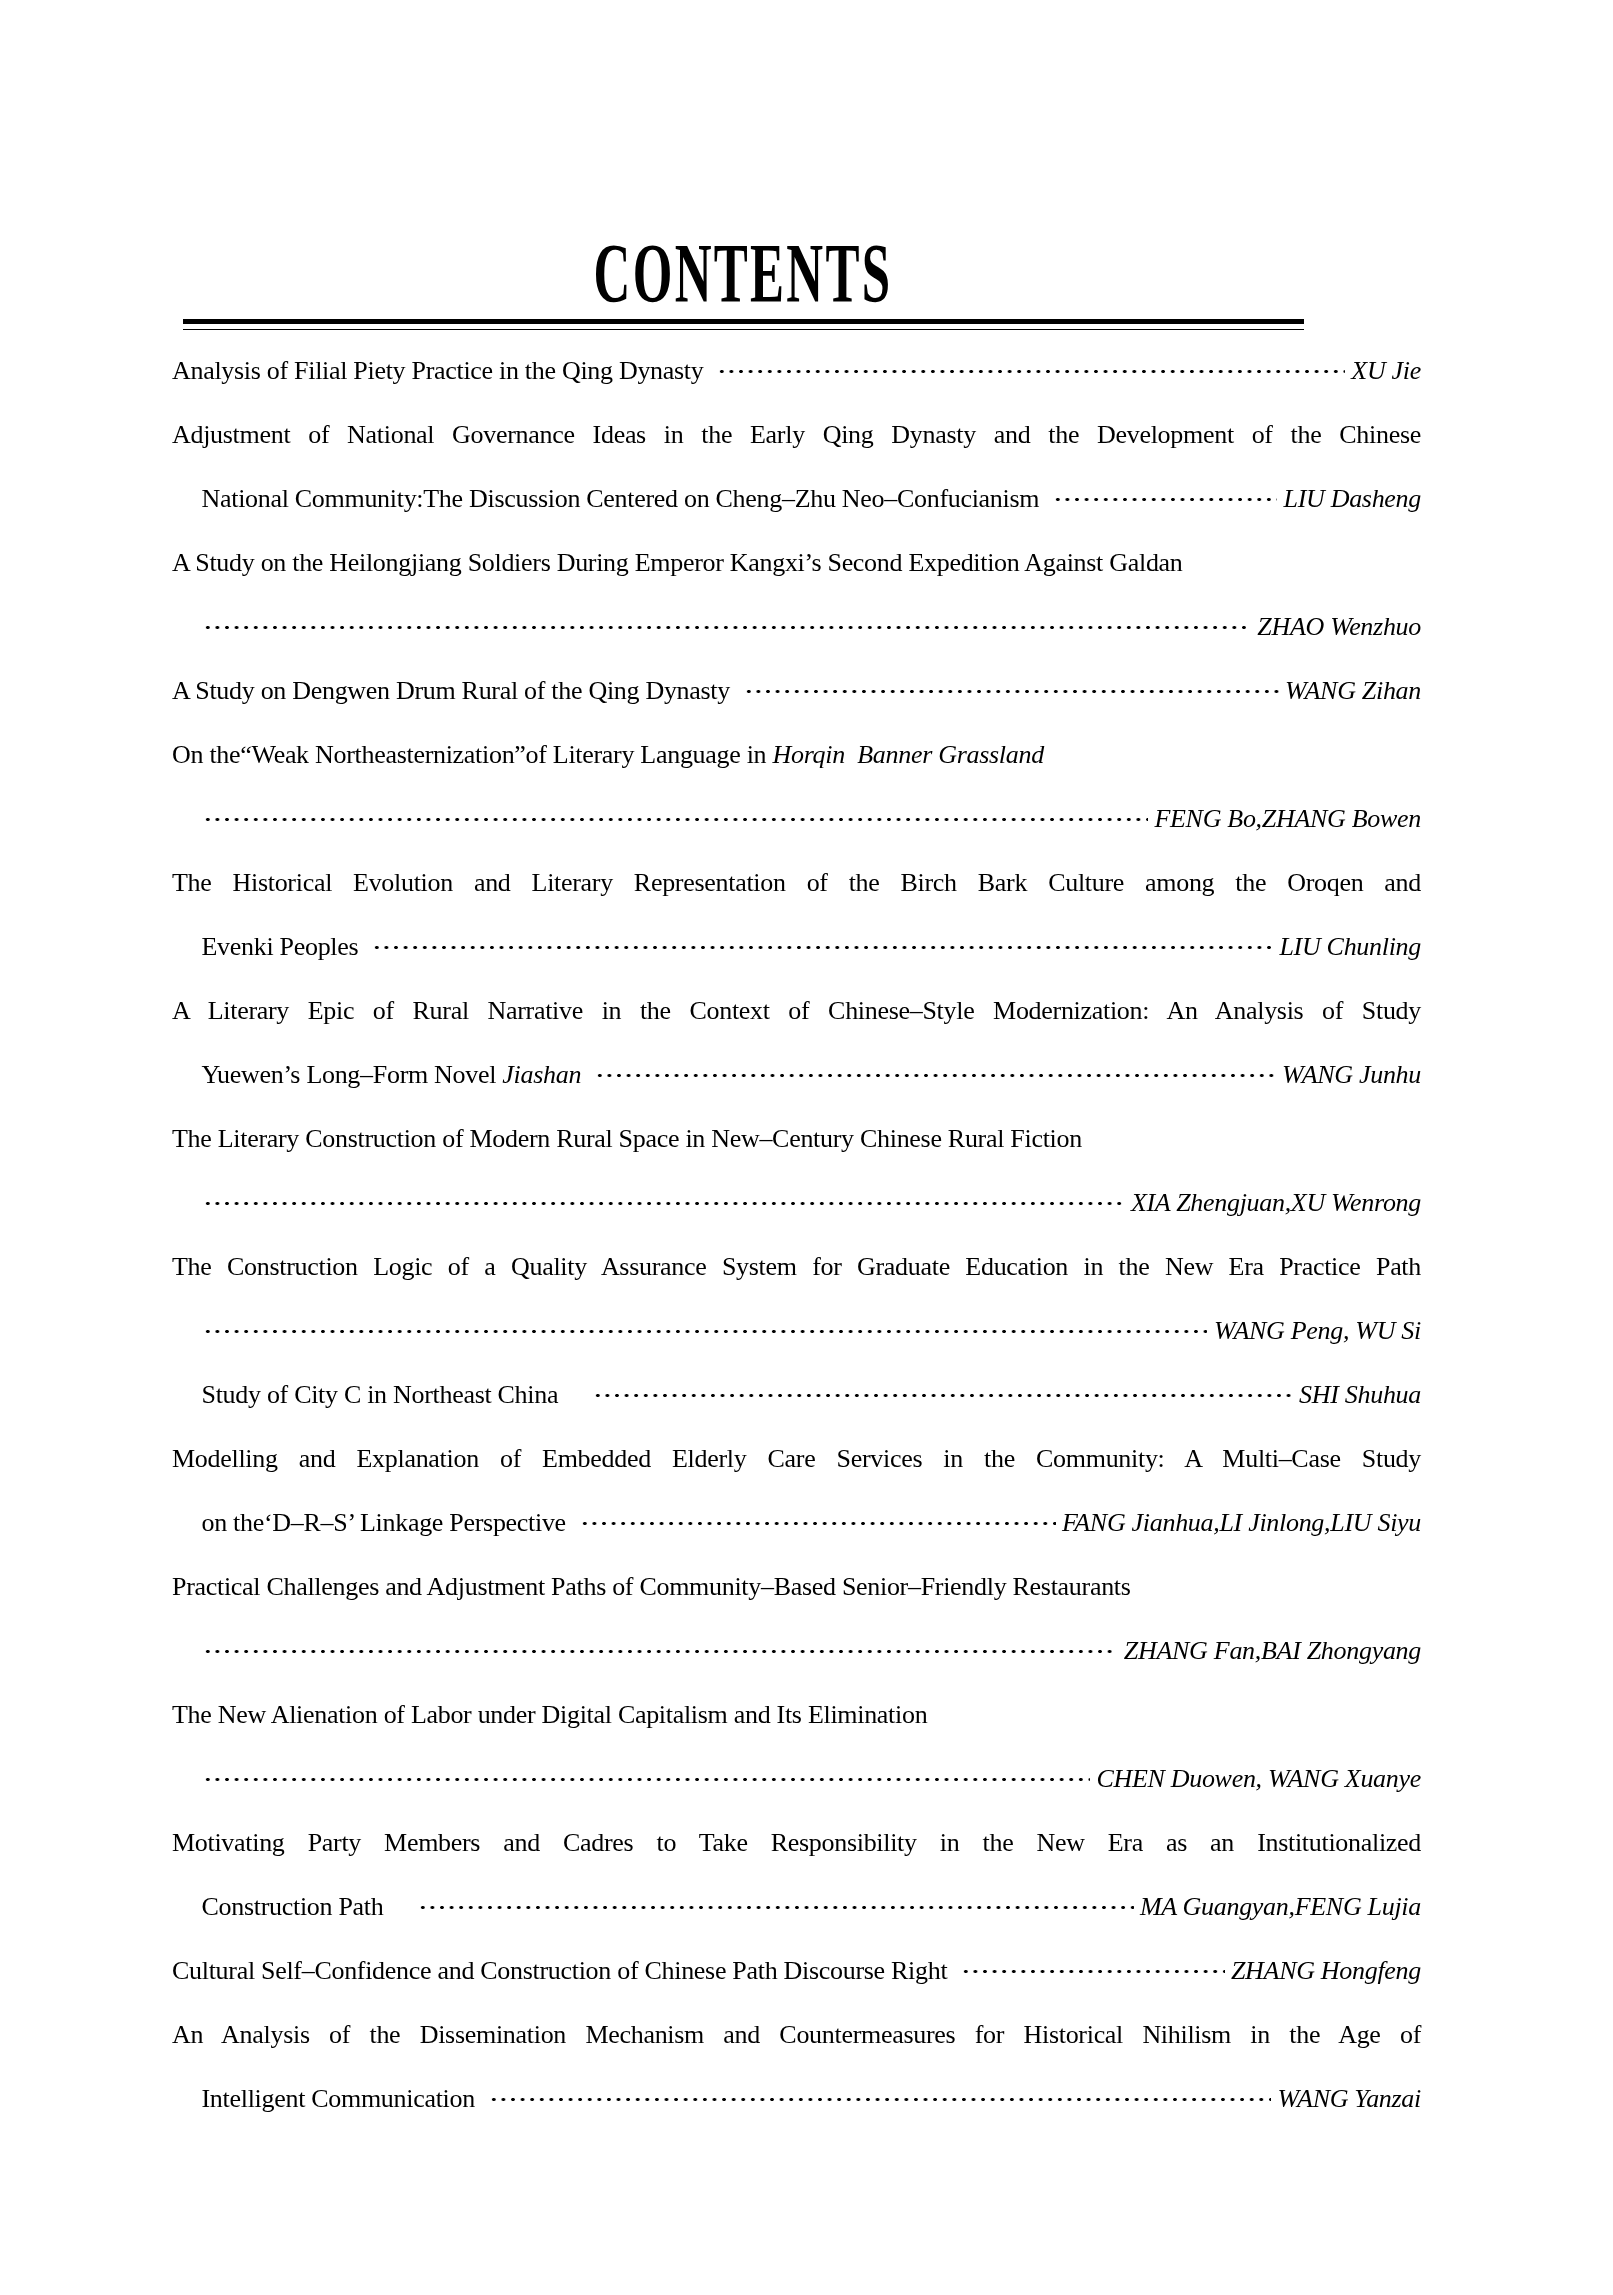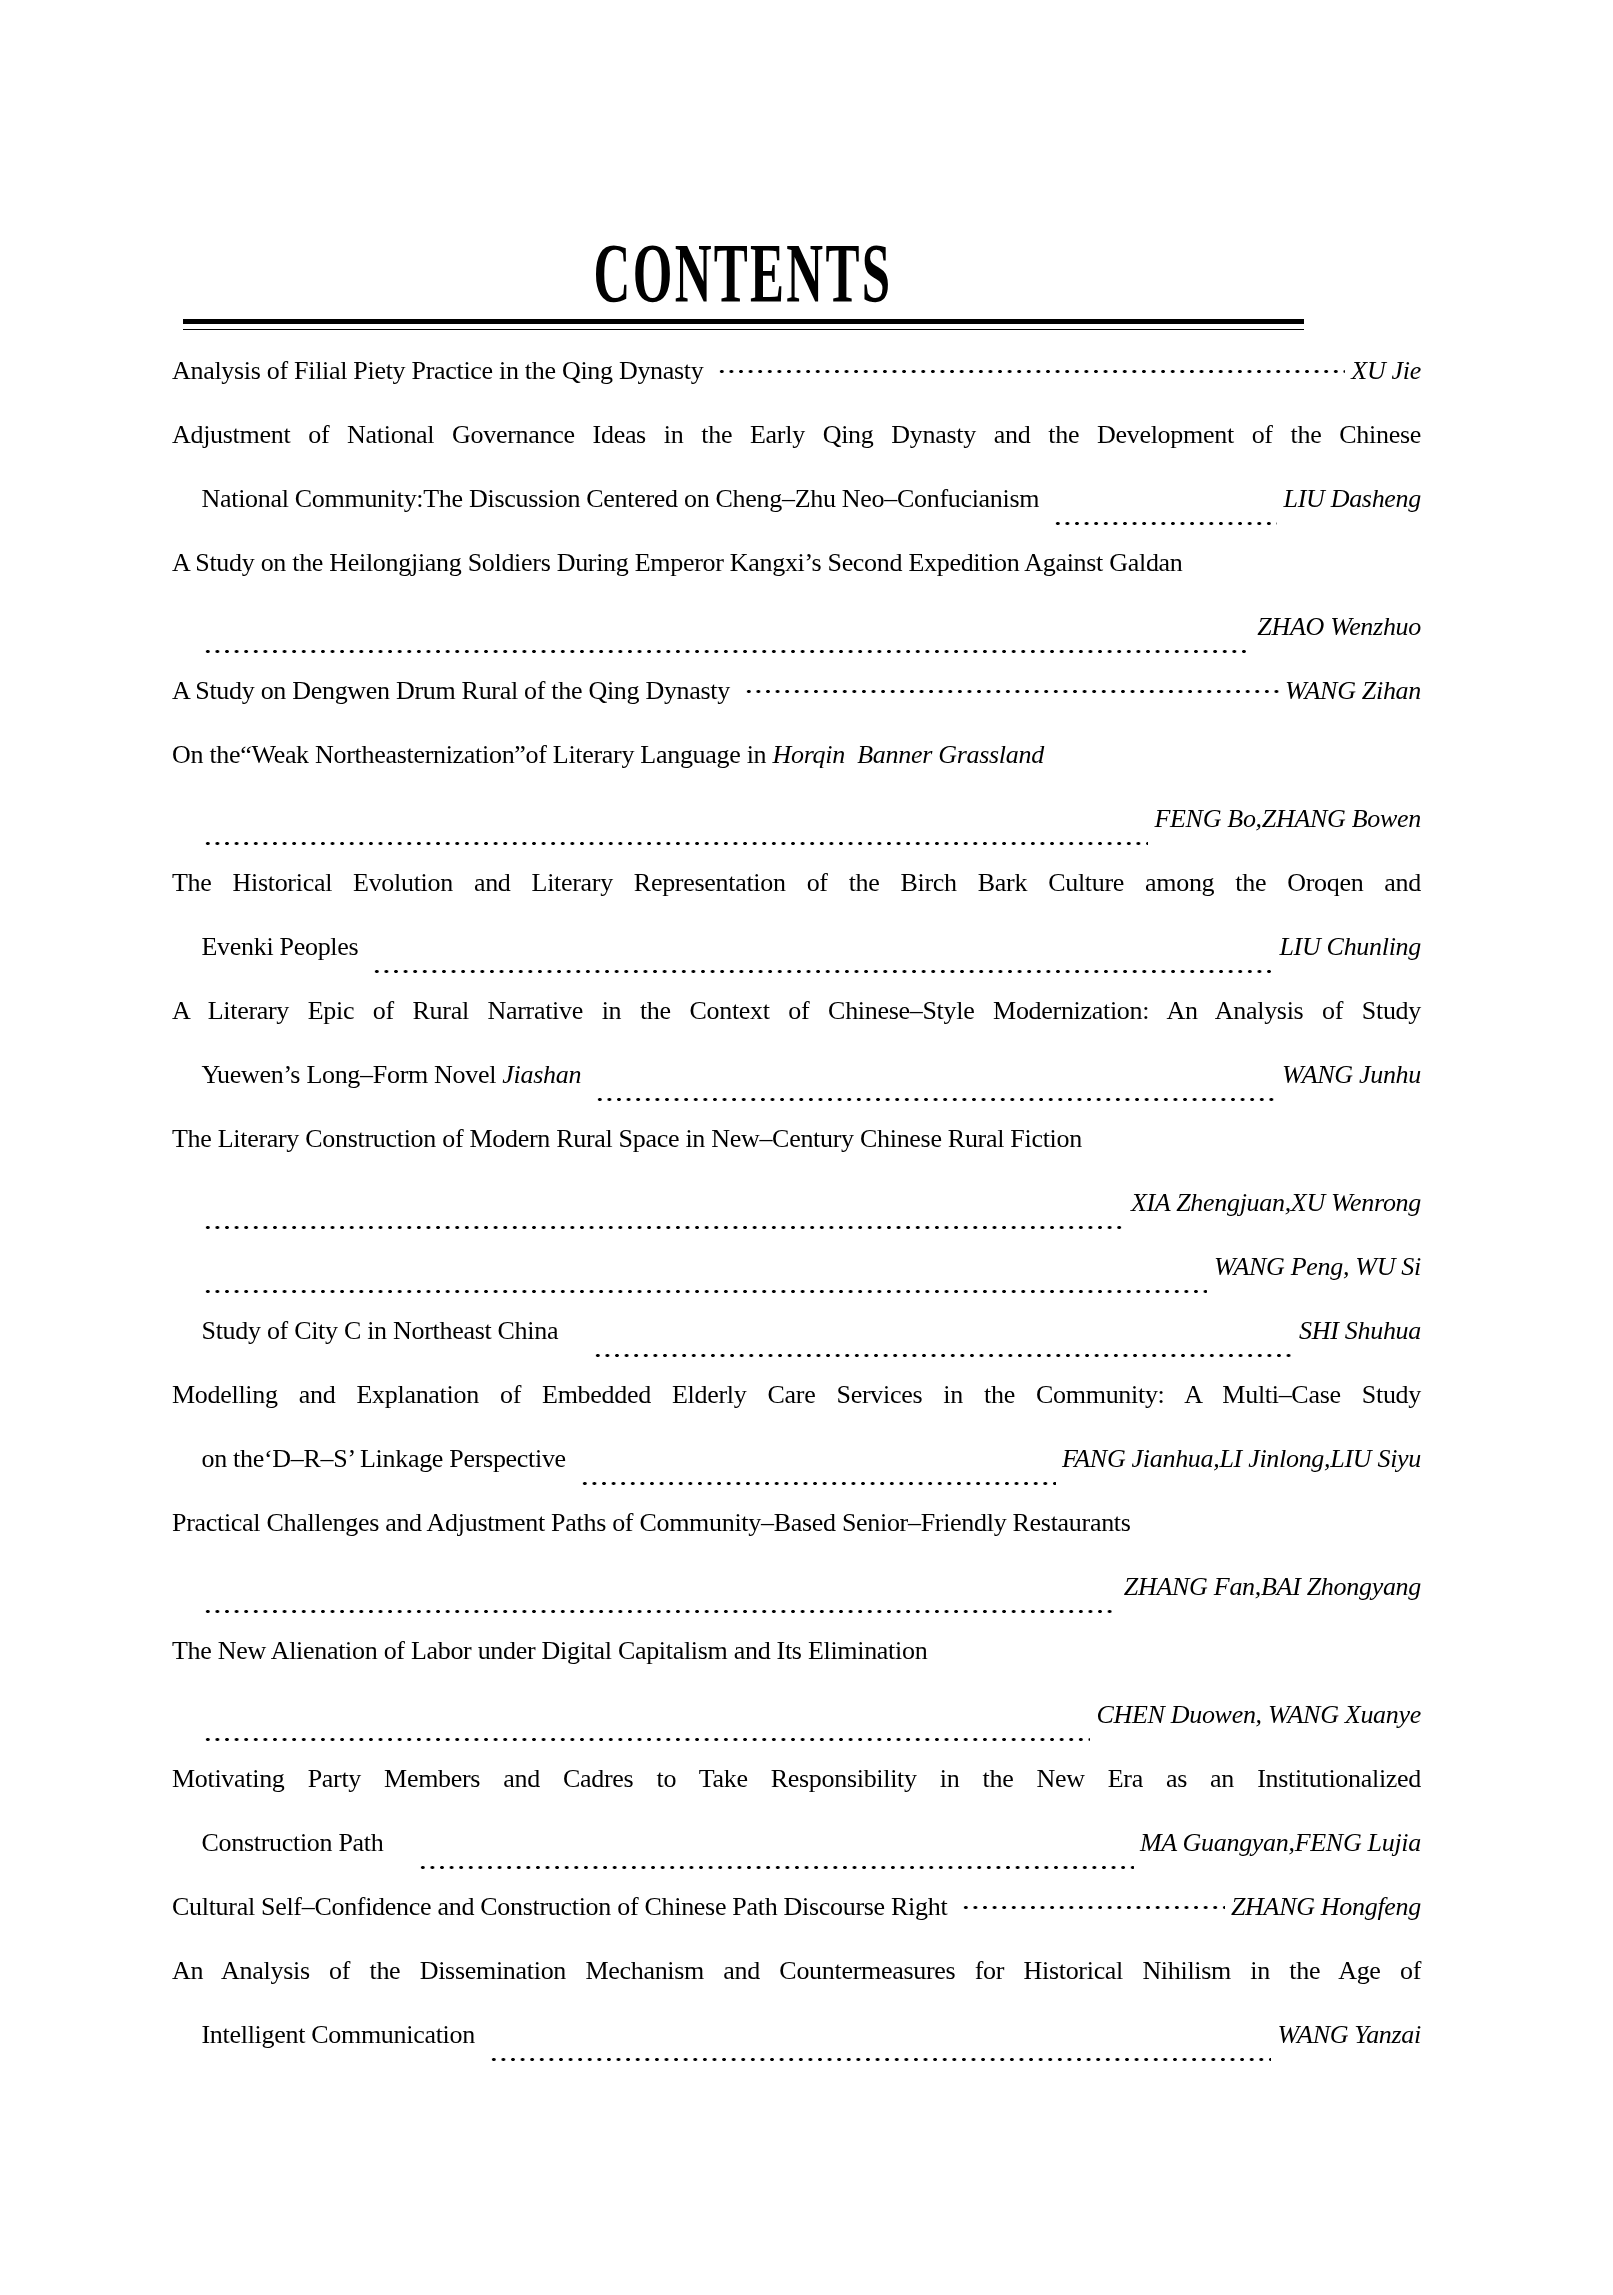--- a/index.html
+++ b/index.html
@@ -11,21 +11,21 @@
     font-size:85px;line-height:1.0;font-weight:bold;letter-spacing:3.8px;white-space:nowrap;}
   
   .rule{position:absolute;top:319px;left:183px;right:182px;height:4.5px;
     border-top:5.8px solid #000;border-bottom:1.9px solid #000;}
   
   .toc{position:absolute;top:0;left:172px;width:1249px;padding-top:339px;font-size:26px;letter-spacing:-0.3px;}
   .line{height:64px;line-height:64px;}
   .plain{white-space:nowrap;}
   .justify{white-space:nowrap;text-align:justify;text-align-last:justify;text-justify:inter-word;}
   .flexline{display:flex;align-items:baseline;}
-  .indent{padding-left:29.5px;align-items:flex-end;}
+  .indent{padding-left:29.5px;}
   .t,.t-italic,.author{white-space:pre;}
   .t-italic,.author{font-style:italic;}
   .leader{flex:1 1 auto;min-width:23px;height:15.4px;margin:0 6.4px 0 14px;
     background-image:radial-gradient(circle,#000 1.6px,rgba(0,0,0,0) 1.9px);
     background-size:9.6px 15.4px;background-repeat:repeat-x;background-position:left center;}
   .author-only .leader{margin-left:1.3px;}
   .gap-lg .leader{margin-left:35px;}
 </style>
 </head>
 <body>
@@ -84,20 +84,21 @@
         <span class="leader"></span>
         <span class="author">WANG Junhu</span>
       </div>
 
     <div class="line plain"><span class="t">The Literary Construction of Modern Rural Space in New–Century Chinese Rural Fiction</span></div>
     <div class="line flexline indent author-only">
         <span class="leader"></span>
         <span class="author">XIA Zhengjuan,XU Wenrong</span>
       </div>
 
+    <div class="line justify">The Construction Logic of a Quality Assurance System for Graduate Education in the New Era Practice Path</div>
     <div class="line flexline indent author-only">
         <span class="leader"></span>
         <span class="author">WANG Peng, WU Si</span>
       </div>
 
     <div class="line flexline indent gap-lg">
         <span class="t">Study of City C in Northeast China</span>
         <span class="leader"></span>
         <span class="author">SHI Shuhua</span>
       </div>

